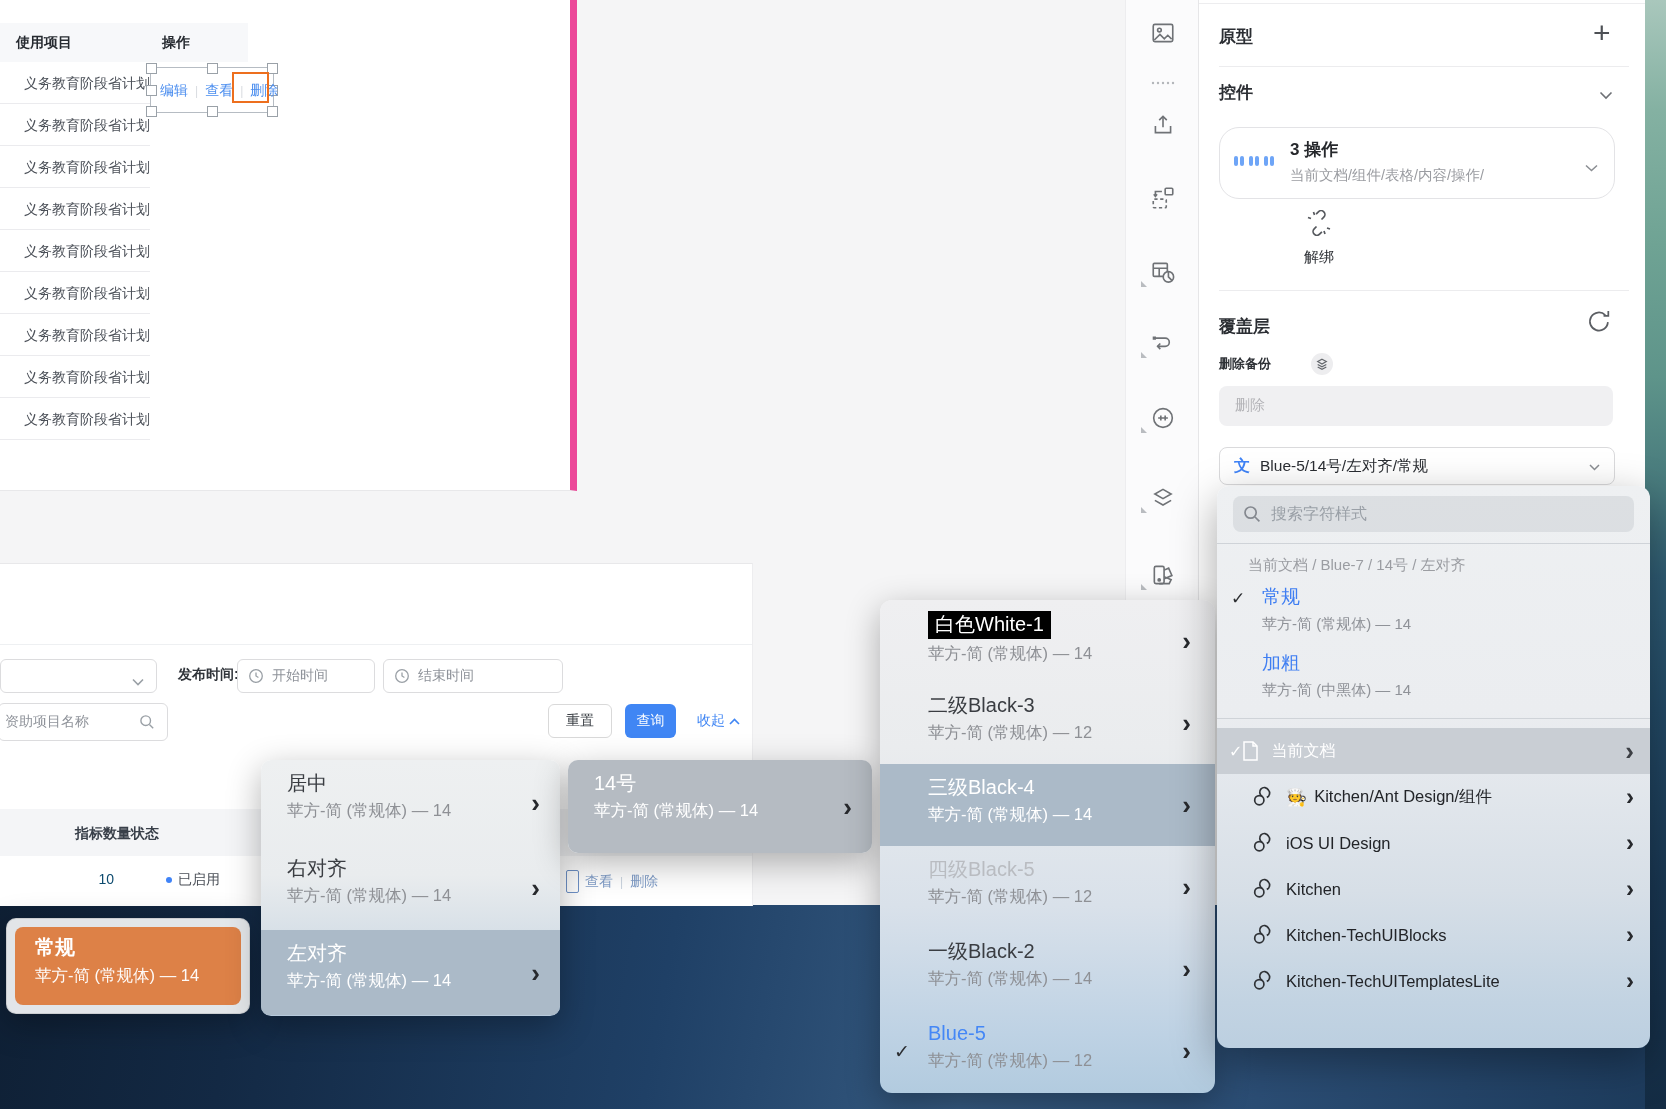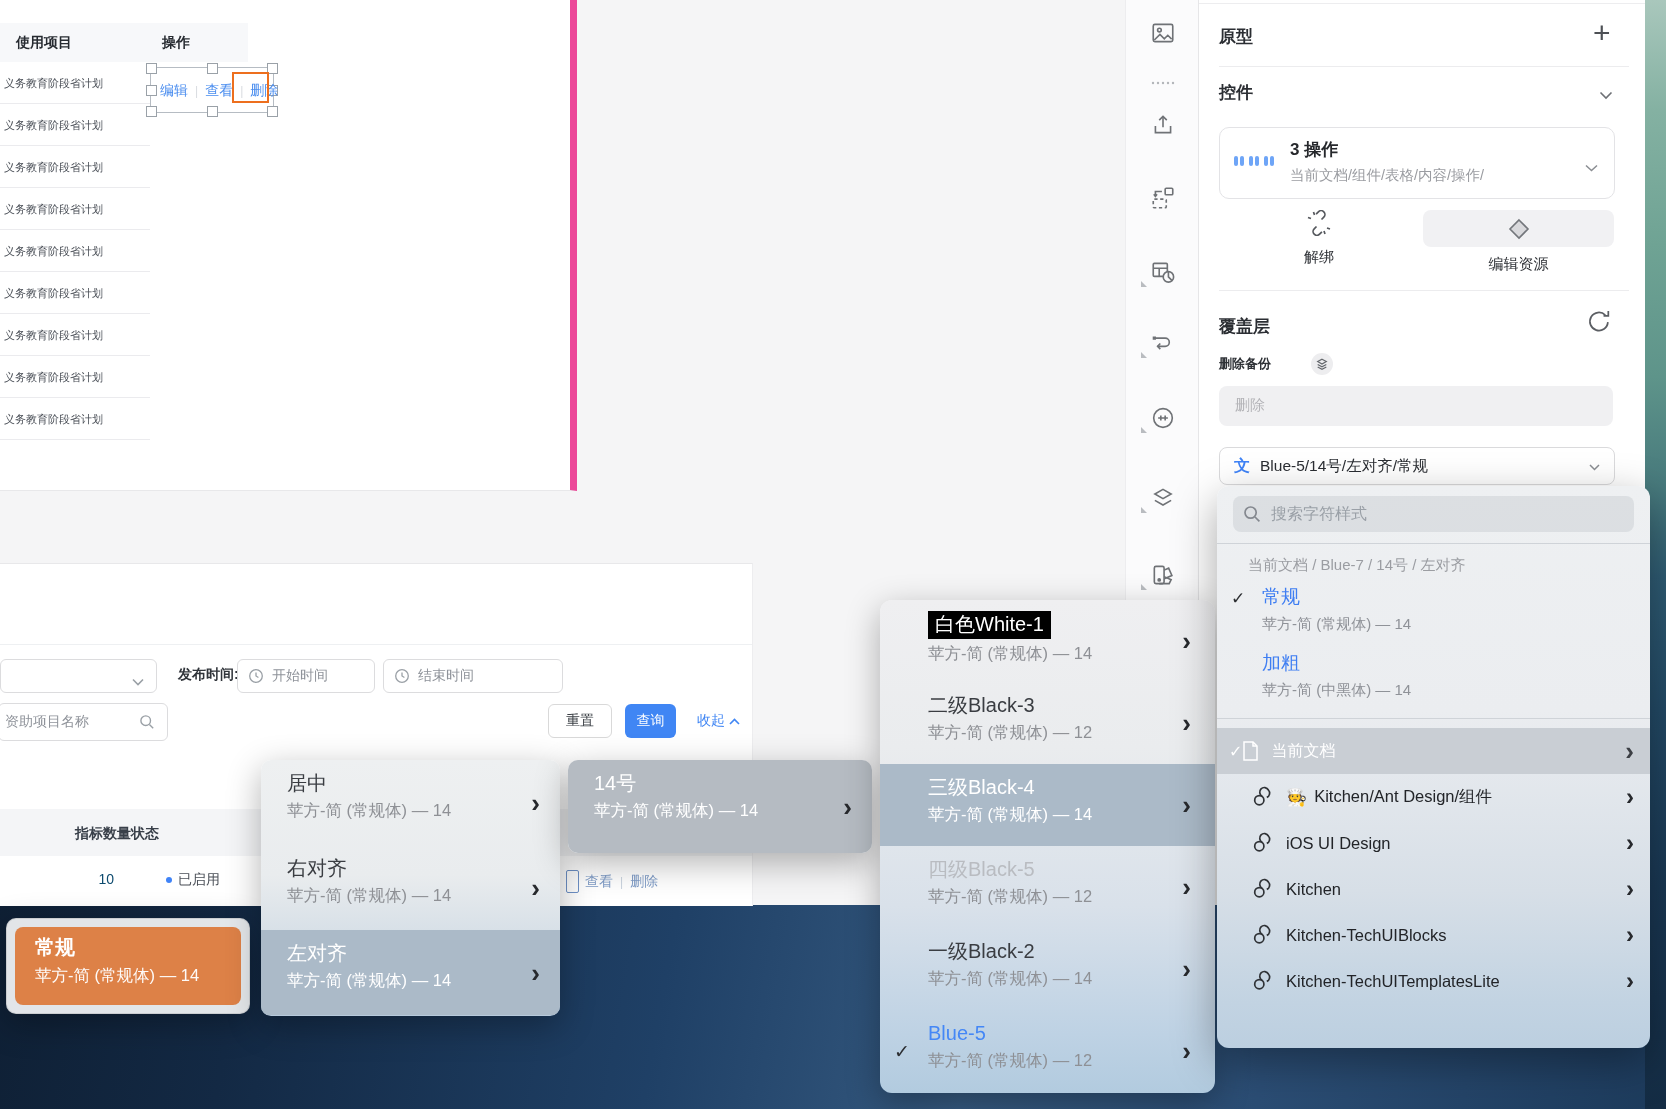--- a/index.html
+++ b/index.html
@@ -16,21 +16,21 @@
   
   .window{position:absolute;left:0;top:0;width:1645px;height:905px;z-index:1;background:#f5f5f6;}
   .artboard{position:absolute;background:#fff;}
   .ab1{left:0;top:0;width:570px;height:490px;border-right:7px solid #ec4899;border-bottom:1px solid #e8e8ea;}
   .ab2{left:0;top:563px;width:752px;height:342px;border-top:1px solid #e8e8ea;border-right:1px solid #ededef;}
   
   .t1-header{position:absolute;left:0;top:23px;width:248px;height:39px;background:#f7f8fa;}
   .t1-h1{position:absolute;left:16px;top:11px;font-size:14px;font-weight:bold;color:#272b31;}
   .t1-h2{position:absolute;left:162px;top:11px;font-size:14px;font-weight:bold;color:#272b31;}
   .t1-rows{position:absolute;left:0;top:62px;width:248px;}
-  .t1-row{height:42px;line-height:42px;font-size:11px;color:#4a4f57;padding-left:4px;position:relative;}
+  .t1-row{height:42px;line-height:42px;font-size:14px;color:#4a4f57;padding-left:24px;position:relative;}
   .t1-row::after{content:"";position:absolute;left:0;bottom:0;width:150px;height:1px;background:#ebebee;}
   
   .action-links{position:absolute;left:160px;top:82px;display:flex;align-items:center;font-size:14px;z-index:3;}
   .action-links .link{color:#4a8def;cursor:pointer;}
   .action-links .vsep{color:#d9dce0;margin:0 7px;font-size:12px;}
   .sel-box{position:absolute;left:150px;top:67px;width:122px;height:44px;border:1px solid #b6bcc3;z-index:2;}
   .handle{position:absolute;width:9px;height:9px;background:#fff;border:1px solid #9aa1a8;}
   .h-tl{left:-5px;top:-5px}.h-tm{left:56px;top:-5px}.h-tr{right:-5px;top:-5px}
   .h-ml{left:-5px;top:17px}.h-mr{right:-5px;top:17px}
   .h-bl{left:-5px;bottom:-5px}.h-bm{left:56px;bottom:-5px}.h-br{right:-5px;bottom:-5px}
@@ -69,21 +69,21 @@
     border-bottom:6px solid #b9bcc0;border-right:6px solid transparent;}
   
   .panel{position:absolute;left:1198px;top:0;width:447px;height:905px;background:#fff;border-left:1px solid #e6e6e8;}
   .panel .topline{position:absolute;left:0;top:3px;width:447px;height:1px;background:#ededef;}
   .p-title{position:absolute;font-size:17px;font-weight:bold;color:#2b2e33;}
   .p-proto{left:20px;top:25px;}
   .p-plus{position:absolute;left:394px;top:18px;font-size:30px;font-weight:200;color:#4d5055;line-height:1;}
   .p-div{position:absolute;left:20px;width:410px;height:1px;background:#ececee;}
   .p-widgets{left:20px;top:81px;}
   .p-chev{position:absolute;color:#6d7075;}
-  .widget-card{position:absolute;left:20px;top:127px;width:394px;height:70px;border:1px solid #e3e3e6;border-radius:10px;background:#fff;}
+  .widget-card{position:absolute;left:20px;top:127px;width:394px;height:70px;border:1px solid #e3e3e6;border-radius:20px;background:#fff;}
   .wc-dashes{position:absolute;left:14px;top:28px;display:flex;gap:5px;align-items:center;}
   .wc-dashes .grp{display:flex;gap:2px;}
   .wc-dashes b{width:4px;height:10px;border-radius:2px;background:#6ea5f7;}
   .wc-title{position:absolute;left:70px;top:10px;font-size:17px;font-weight:bold;color:#26282c;}
   .wc-path{position:absolute;left:70px;top:38px;font-size:14.5px;color:#9a9ca1;}
   .wc-chev{position:absolute;right:16px;top:30px;}
   .pa-unbind{position:absolute;left:80px;top:210px;width:80px;text-align:center;}
   .pa-unbind svg{display:inline-block}
   .pa-label{font-size:15px;color:#2e3136;margin-top:8px;}
   .pa-edit{position:absolute;left:224px;top:210px;width:191px;text-align:center;}
@@ -386,28 +386,20 @@
       </div>
 
       <div class="pa-unbind">
         <svg width="26" height="26" viewBox="0 0 26 26" fill="none" stroke="#55585d" stroke-width="1.7">
           <path d="M10.5 16.5l-2.3 2.3a3.8 3.8 0 0 0 5.4 5.4l2.3-2.3"></path>
           <path d="M15.5 9.5l2.3-2.3a3.8 3.8 0 0 0-5.4-5.4L10.1 4.1"></path>
           <path d="M5 8.5L2 7.5M8.5 5L7.5 2M18 21l1 3M21 18l3 1"></path>
         </svg>
         <div class="pa-label">解绑</div>
       </div>
-      <div class="pa-edit">
-        <div class="pa-pill">
-          <svg width="24" height="24" viewBox="0 0 24 24">
-              <polygon points="12,3 21,12 12,21 3,12" fill="#d9d9dc" stroke="#73767b" stroke-width="1.6"></polygon>
-            </svg>
-        </div>
-        <div class="pa-label">编辑资源</div>
-      </div>
 
       <div class="p-div" style="top:290px"></div>
       <div class="p-title p-overlay">覆盖层</div>
       <span class="p-reset">
         <svg width="26" height="26" viewBox="0 0 24 24" fill="none" stroke="#5b5e63" stroke-width="1.6">
             <path d="M20.2 13a8.3 8.3 0 1 1-2.4-6.4"></path>
             <path d="M20.6 2.8v4.4h-4.4"></path>
           </svg>
       </span>
 

